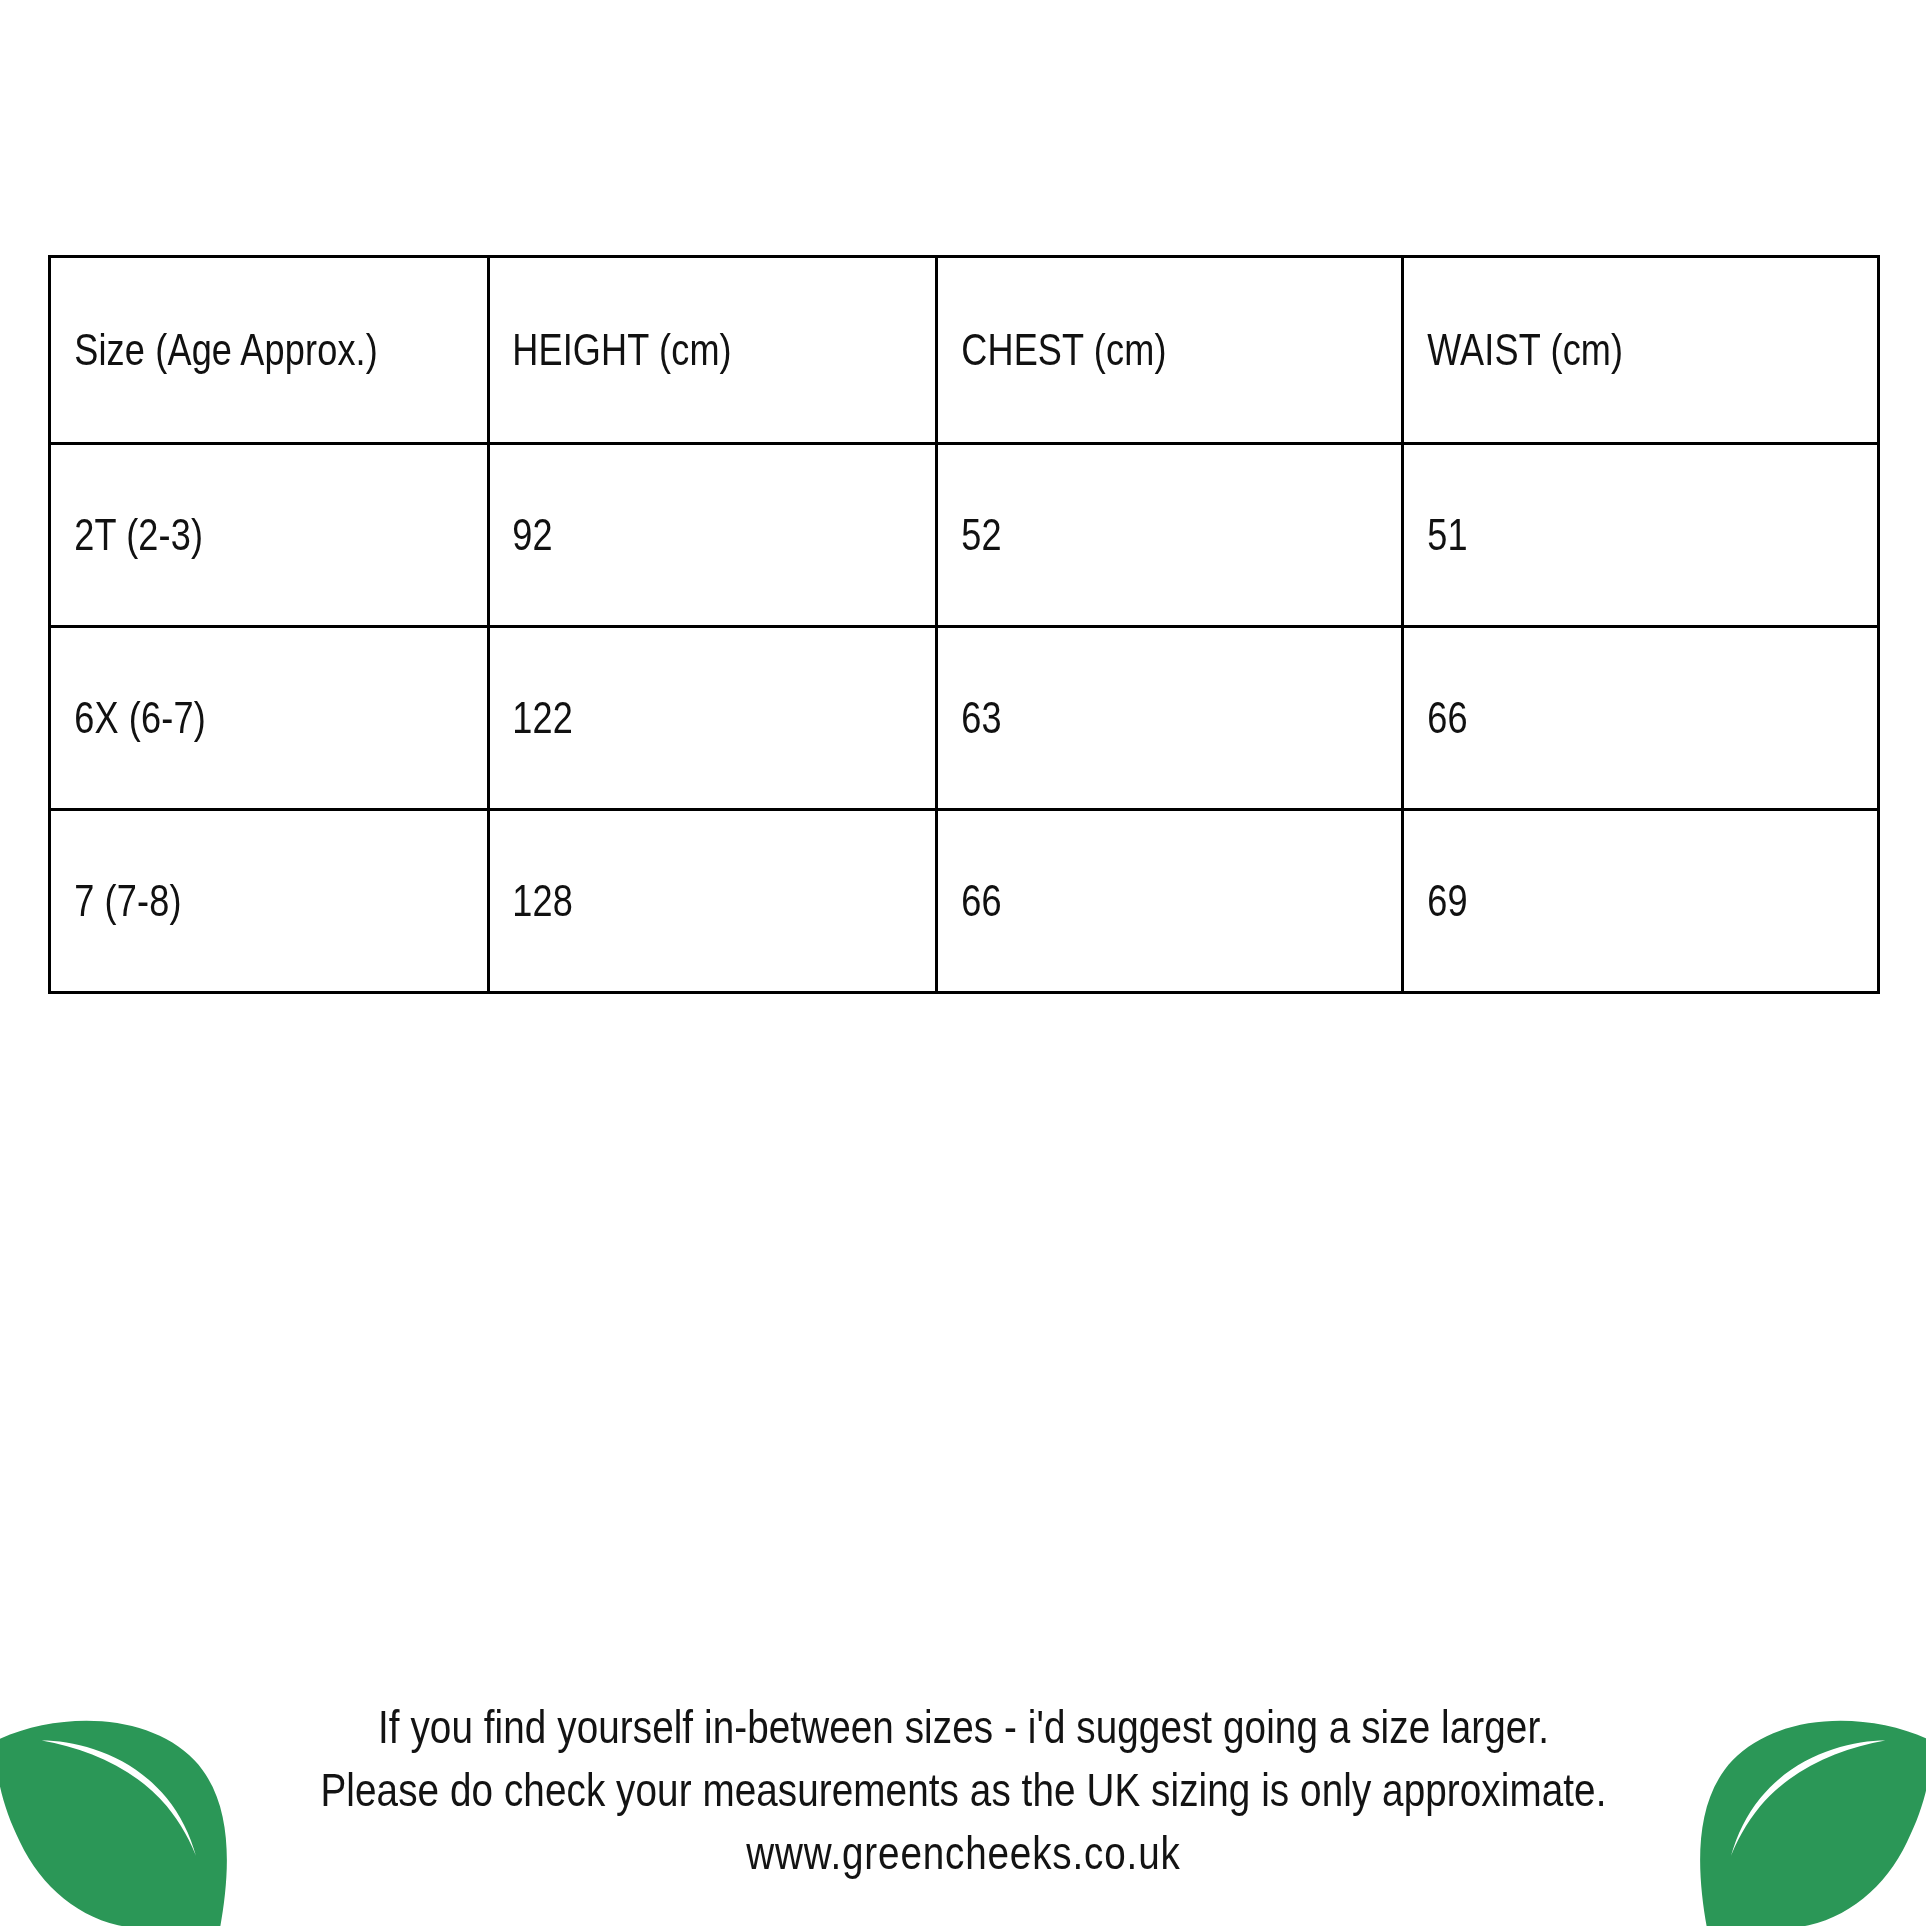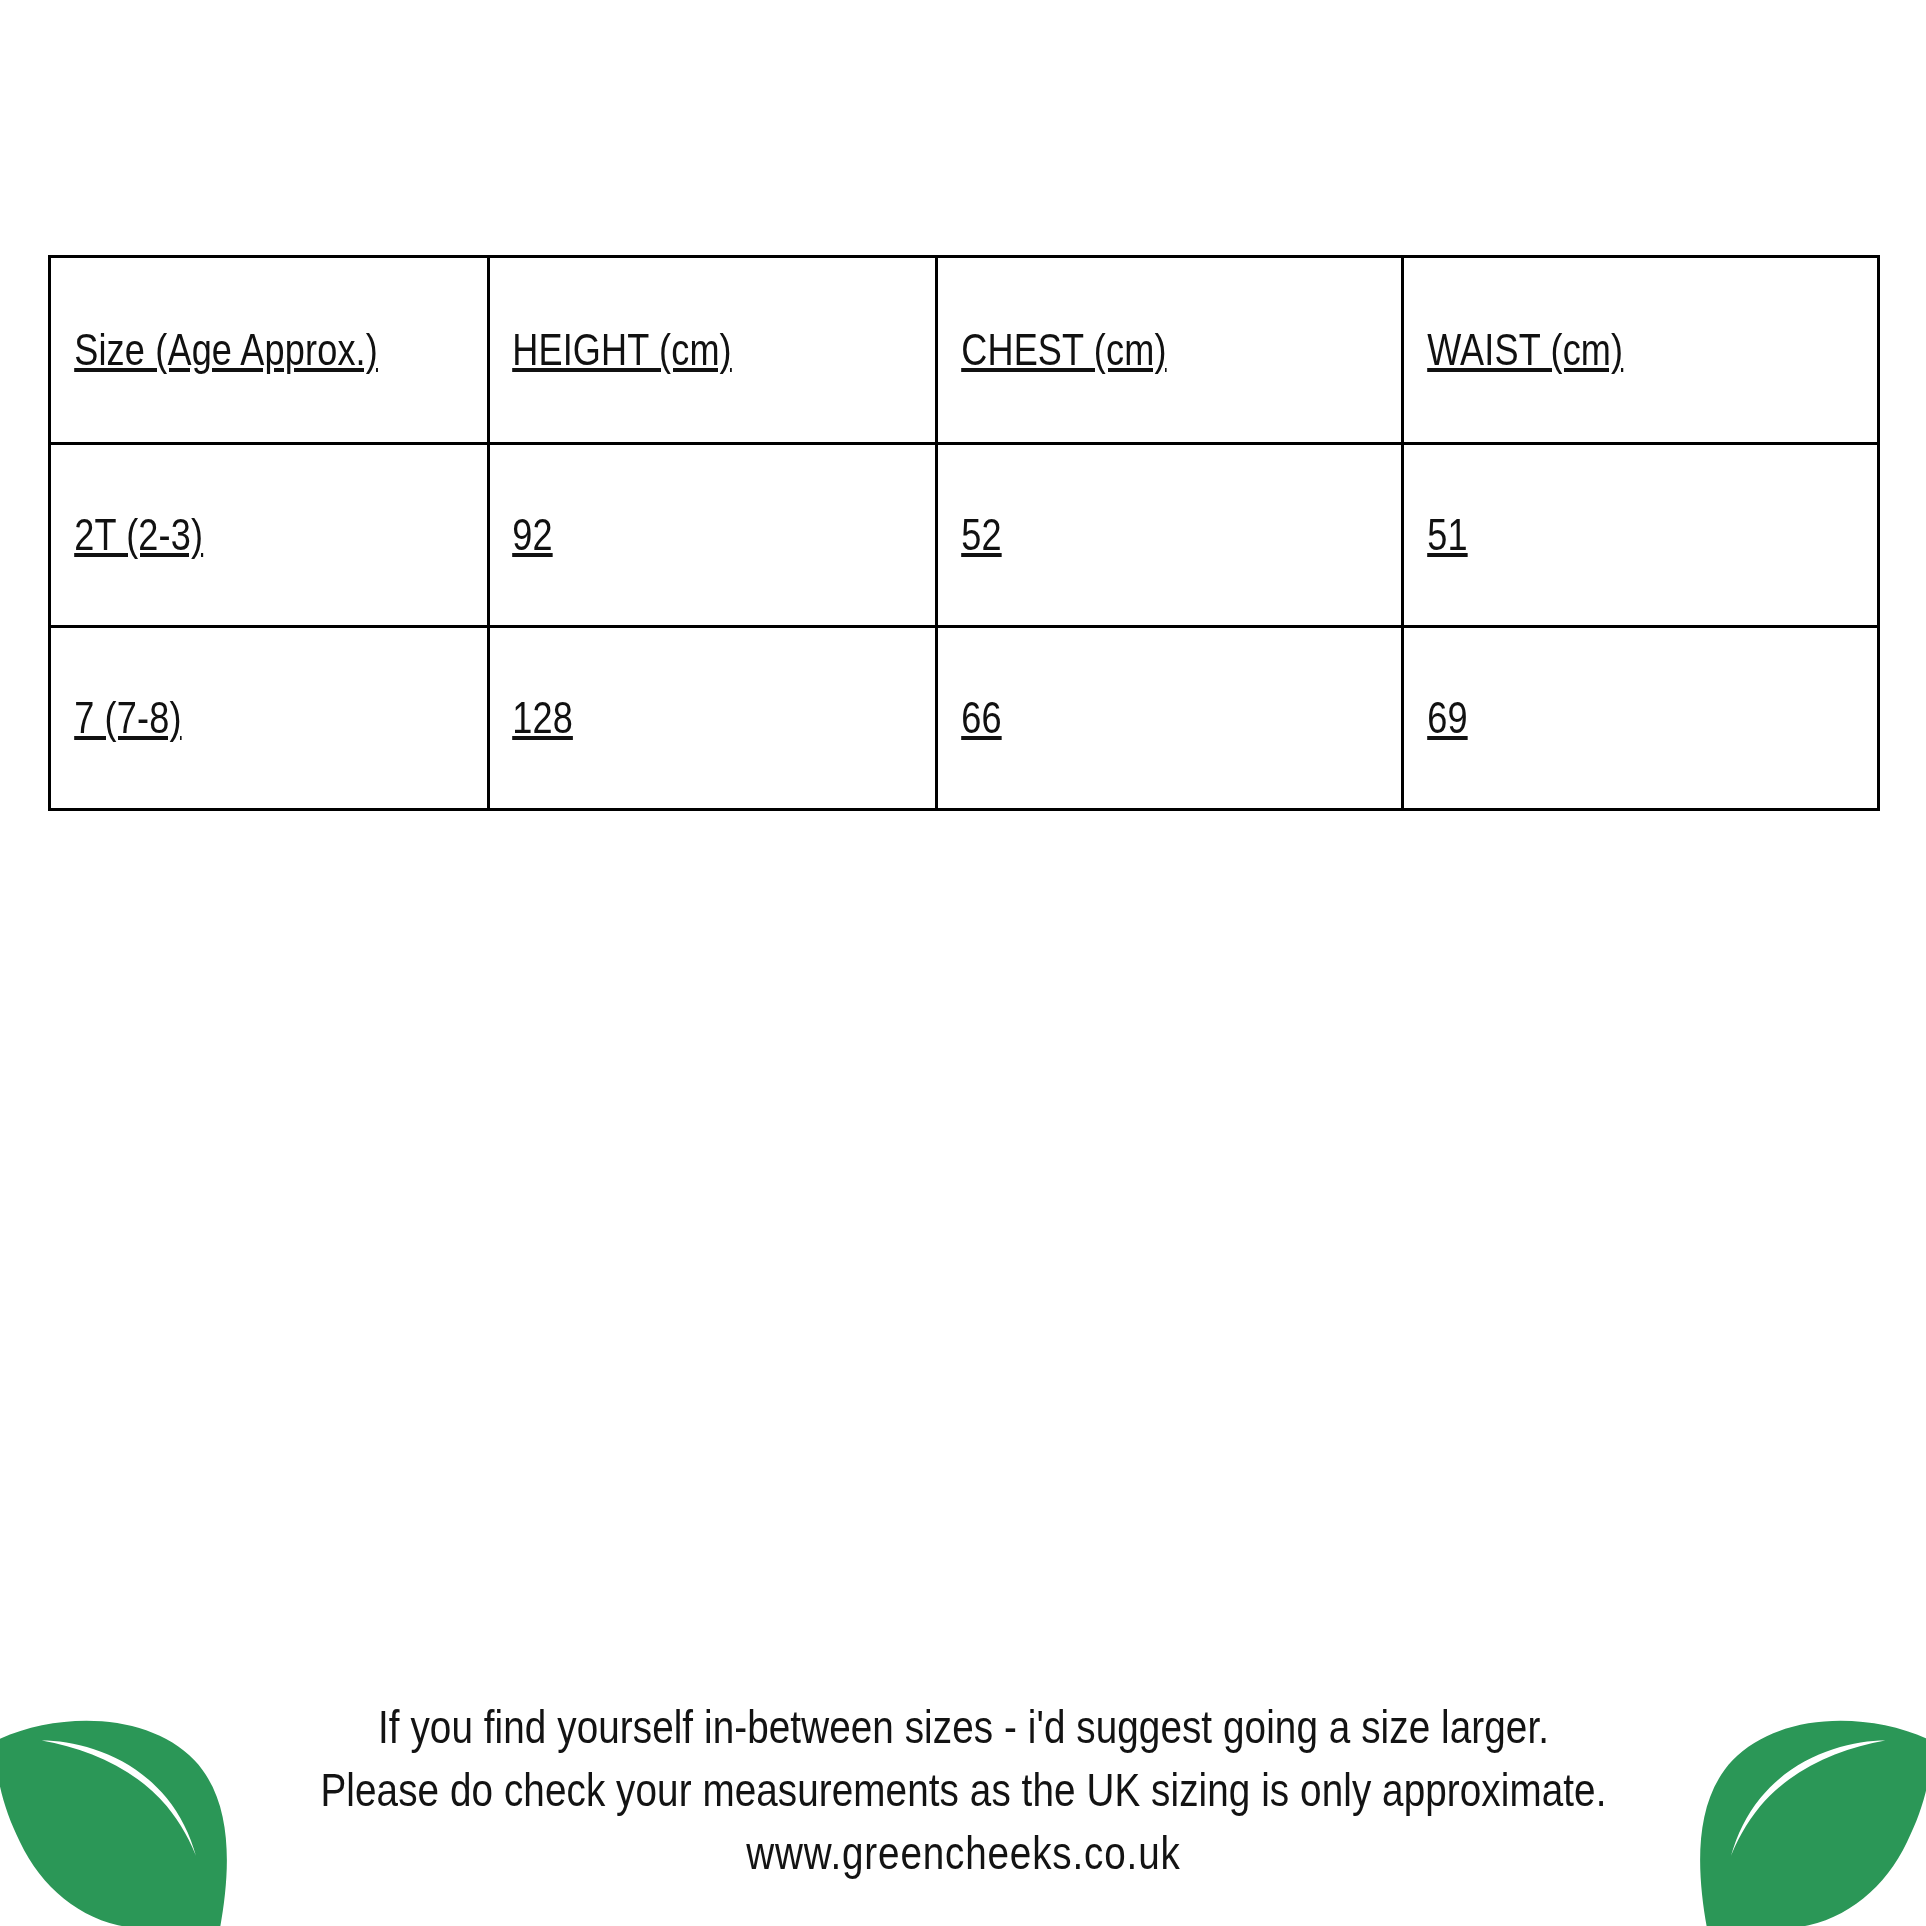--- a/index.html
+++ b/index.html
@@ -27,21 +27,20 @@
     position: absolute;
     left: 48px;
     top: 255px;
     width: 1832px;
   }
 
   table.size-table {
     width: 100%;
     border-collapse: collapse;
     table-layout: fixed;
-    text-decoration: underline;
   }
 
   table.size-table th,
   table.size-table td {
     border: 3px solid #000000;
     text-align: left;
     vertical-align: middle;
     padding: 0 0 0 28px;
     height: 180px;
     font-weight: 400;
@@ -119,20 +118,26 @@
         </tr>
       </thead>
       <tbody>
         <tr>
           <td>2T (2-3)</td>
           <td>92</td>
           <td>52</td>
           <td>51</td>
         </tr>
         <tr>
+          <td>6X (6-7)</td>
+          <td>122</td>
+          <td>63</td>
+          <td>66</td>
+        </tr>
+        <tr>
           <td>7 (7-8)</td>
           <td>128</td>
           <td>66</td>
           <td>69</td>
         </tr>
       </tbody>
     </table>
   </div>
 
   <div class="footer">

